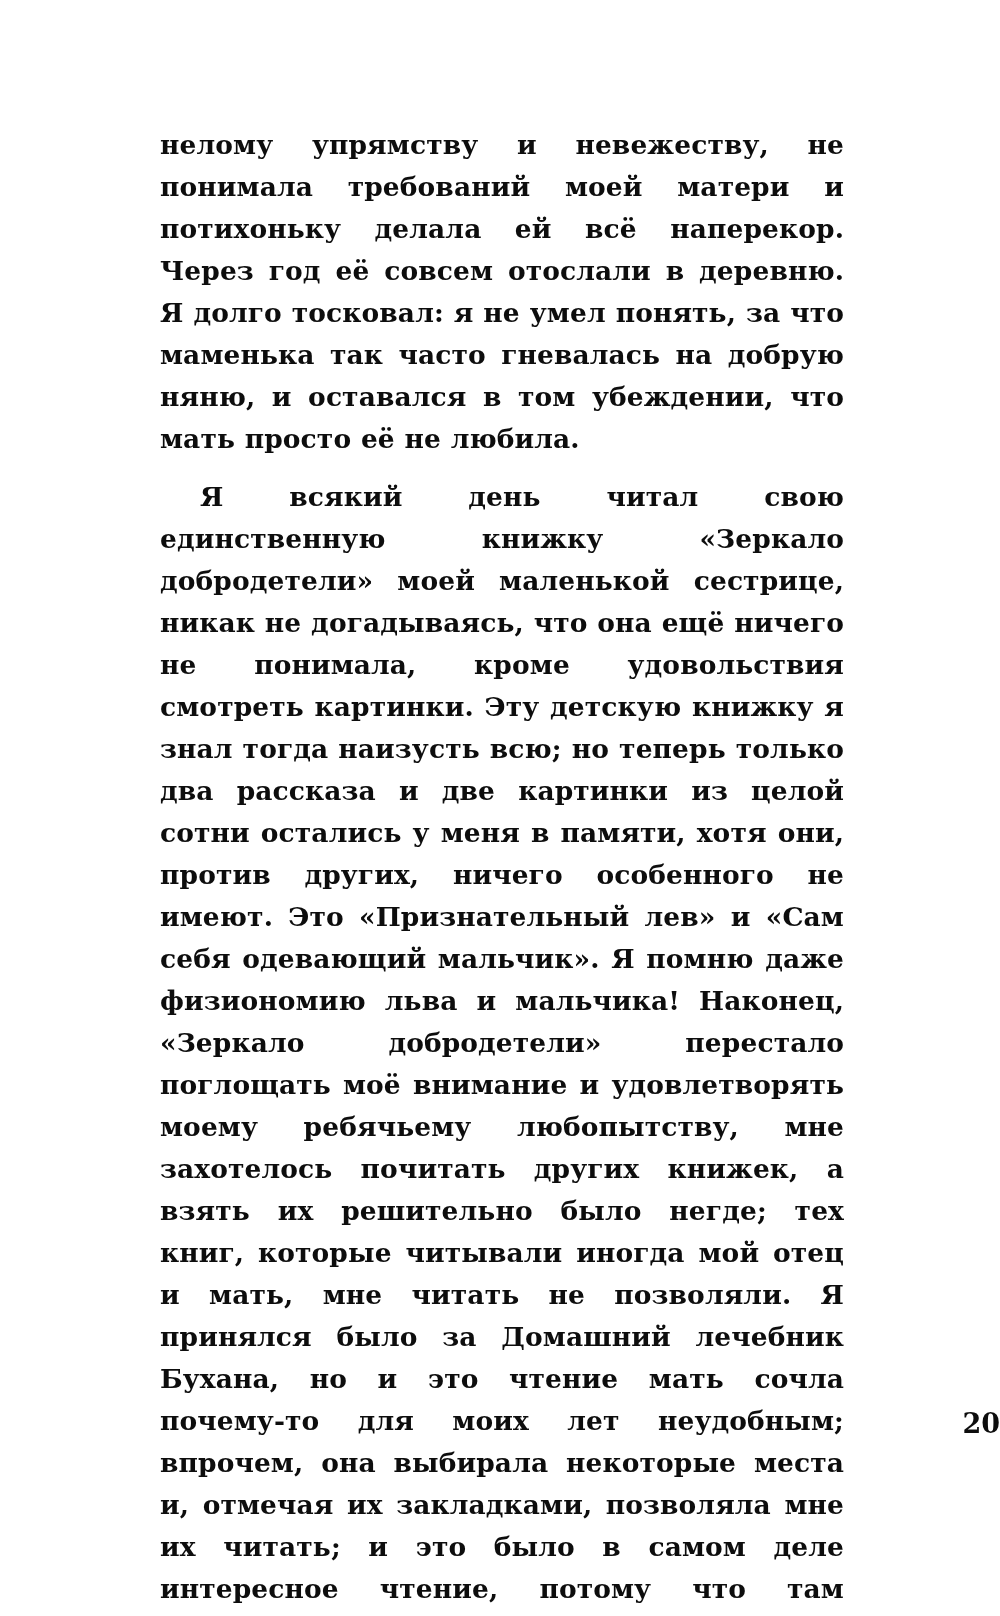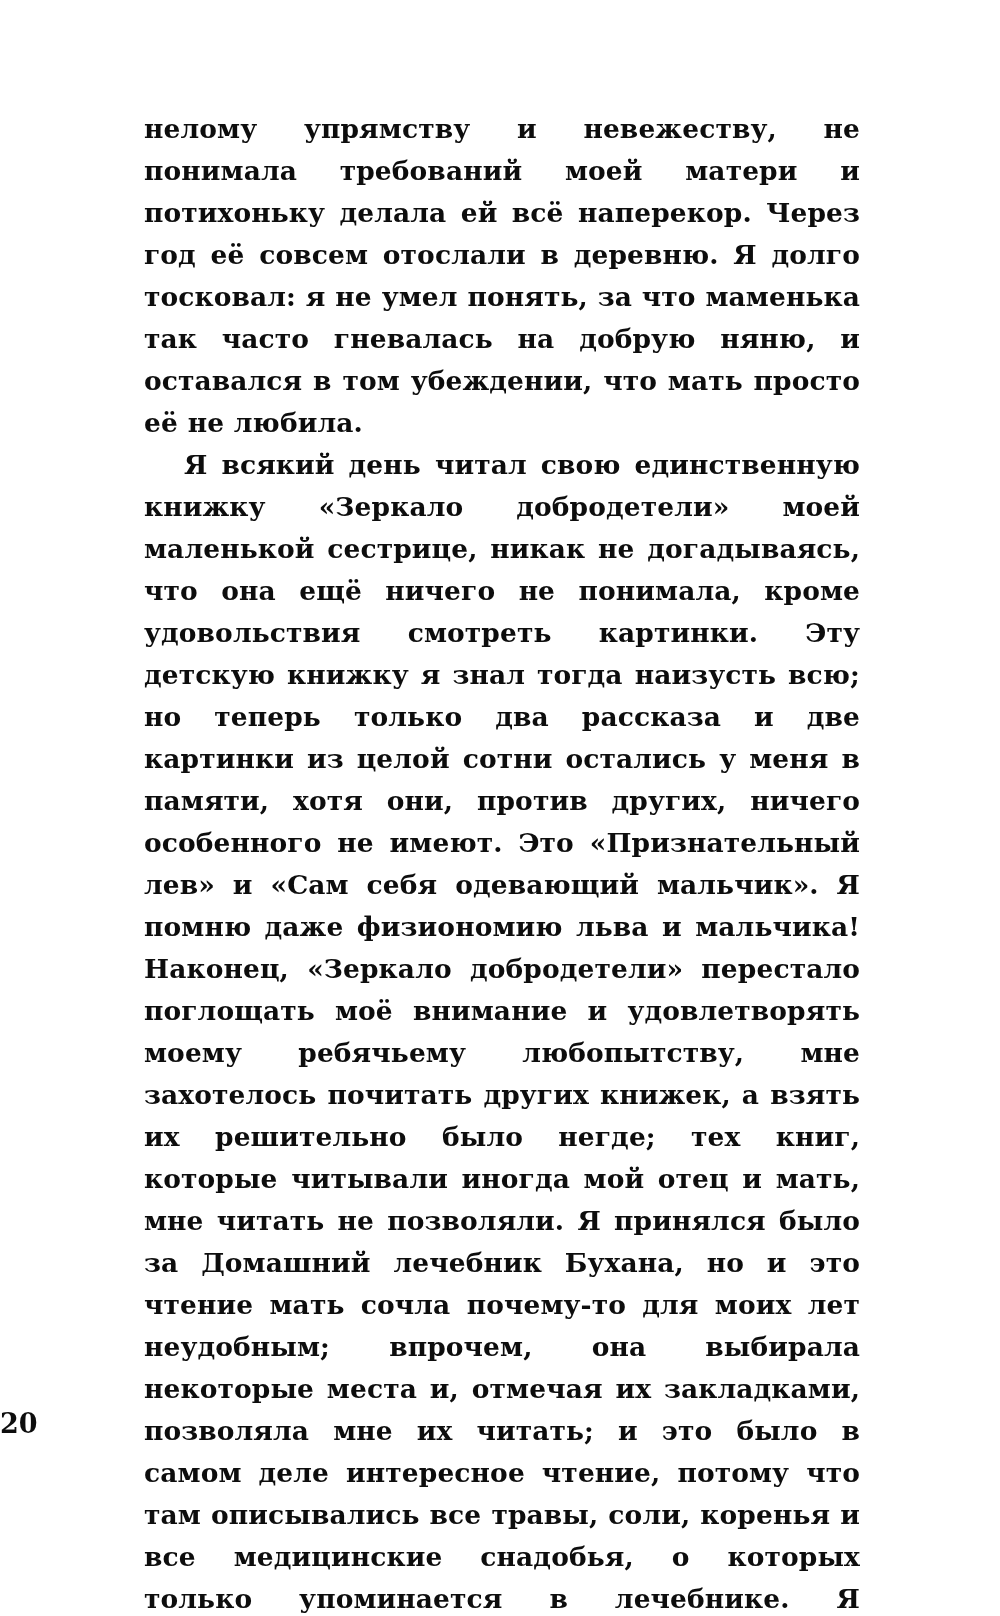--- a/index.html
+++ b/index.html
@@ -15,21 +15,21 @@
     box-sizing: border-box;
     overflow: hidden;
   }
   .text-block {
     position: absolute;
     left: 144px;
     top: 108px;
     width: 716px;
   }
   .para {
-    margin: 0;
+    margin: 16px;
     font-family: "DejaVu Serif", "Liberation Serif", serif;
     font-size: 26.5px;
     line-height: 42px;
     color: #0d0d0d;
     text-align: justify;
     text-justify: inter-word;
     letter-spacing: 0.1px;
     word-spacing: 0.4px;
     font-weight: 600;
   }
@@ -47,21 +47,21 @@
     width: 100%;
   }
   .para.no-stretch::after {
     content: none;
   }
   .page-number {
     position: absolute;
     left: 0;
     right: 0;
     top: 1408px;
-    text-align: left;
+    text-align: right;
     font-family: "DejaVu Serif", "Liberation Serif", serif;
     font-size: 27px;
     font-weight: 700;
     color: #0d0d0d;
   }
 </style>
 </head>
 <body>
 
 <div class="page">

